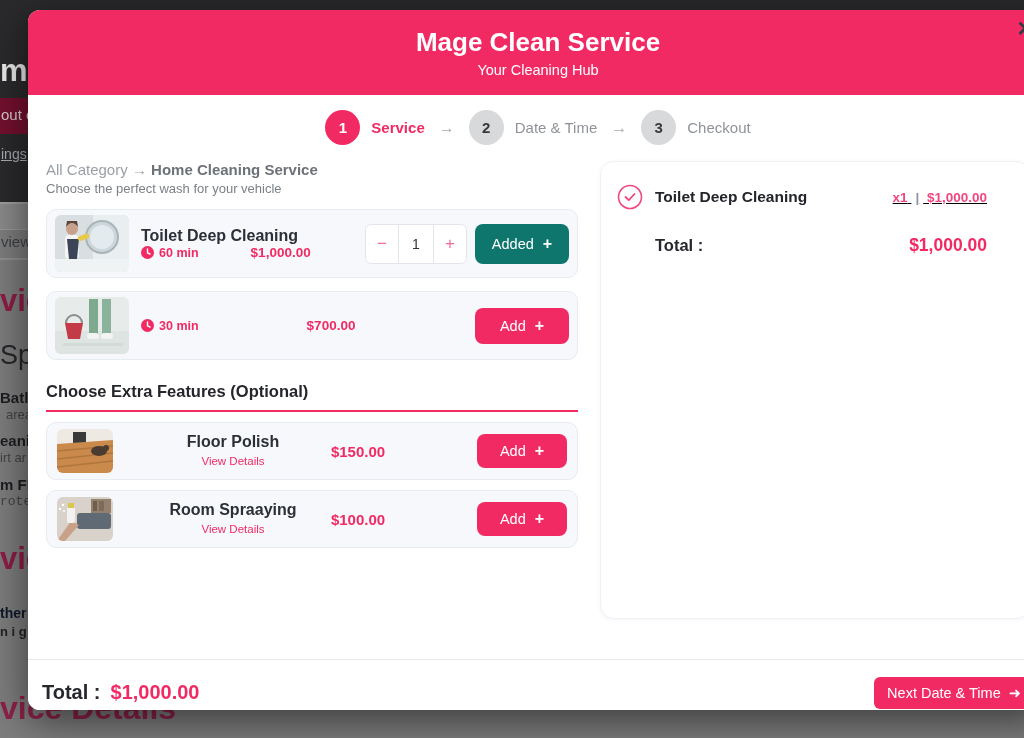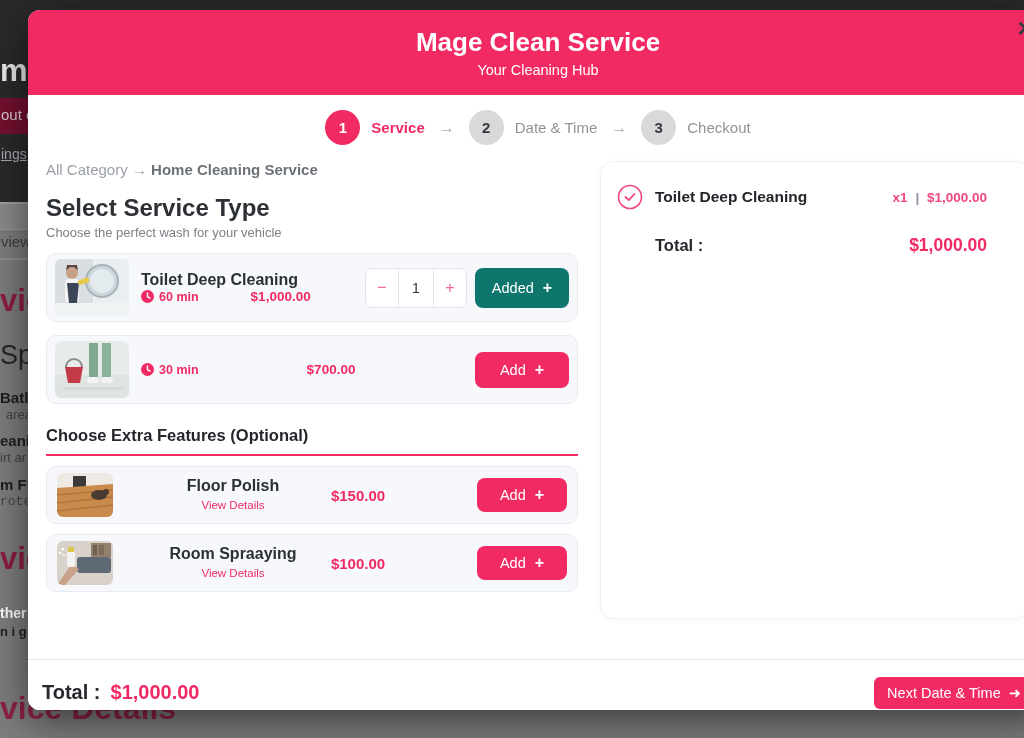--- a/index.html
+++ b/index.html
@@ -14,21 +14,21 @@
   .bg-banner span { position:absolute; left:1px; top:8px; font-size:15px; color:#d9cdd2; }
   .bg-ings { left:1px; top:146px; font-size:14px; color:#a9adb2;text-decoration:underline; }
   .bg-band { left:0; top:202px; width:1024px; height:28px; background:#8a8a8a; border-top:2px solid #9e9e9e; border-bottom:1px solid #989898; }
   .bg-view { left:1px; top:233px; font-size:15px; color:#3c3f44; }
   .bg-line2 { left:0; top:258px; width:974px; height:2px; background:#909090; }
   .bg-vic1 { left:0; top:283px; font-size:31px; font-weight:800; color:#8e1c45; }
   .bg-sp { left:0; top:340px; font-size:27px; font-weight:400; color:#26262a; }
   .bg-li-b { font-size:15px; font-weight:700; color:#1e1e22; }
   .bg-li-t { font-size:13px; color:#424448; }
   .bg-vic2 { left:0; top:541px; font-size:31px; font-weight:800; color:#8e1c45; }
-  .bg-ther { left:0; top:605px; font-size:14px; font-weight:700; color:#ffffff; }
+  .bg-ther { left:0; top:605px; font-size:14px; font-weight:700; color:#0f172a; }
   .bg-nig { left:0; top:624px; font-size:13px; font-weight:700; color:#232327; }
   .bg-vice-details { left:0; top:690px; font-size:32px; font-weight:800; color:#8e2149; z-index:2; }
   .bg-rmaroon1 { left:975px; top:203px; width:49px; height:160px; background:#6d0f31; }
   .bg-rmaroon1 span { position:absolute; left:8px; top:32px; font-size:29px; font-weight:800; color:#d8d3d6; }
   .bg-rchevron { left:993px; top:376px; font-size:19px; font-weight:700; color:#8e1c45; }
   .bg-rmaroon2 { left:975px; top:412px; width:49px; height:34px; background:#6d0f31; }
 
   
   .modal { position:absolute; z-index:10; left:28px; top:10px; width:1020px; height:700px;
            background:#ffffff; border-radius:12px; overflow:hidden;
@@ -89,21 +89,21 @@
   .x-info { width:140px; margin-left:50px; text-align:center; }
   .x-name { font-size:16px; font-weight:700; color:#2c2f36; }
   .x-link { display:inline-block; margin-top:2px; font-size:11.5px; color:#f22a64; cursor:pointer; }
   .x-price { width:110px; text-align:center; font-size:15px; font-weight:700; color:#f22a64; }
 
   
   .summary { flex:1; height:458px; background:#fff; border:1px solid #eef1f5; border-radius:14px;
              box-shadow:0 1px 5px rgba(40,60,90,0.05); padding:22px 42px 0 16px; }
   .sum-item { display:flex; align-items:center; }
   .sum-name { margin-left:12px; font-size:15.5px; font-weight:700; color:#23252b; }
-  .sum-right { margin-left:auto; font-size:13.5px; font-weight:600; }
+  .sum-right { margin-left:auto; font-size:13.5px; font-weight:600;text-decoration:underline; }
   .sum-qty, .sum-price { color:#f0477e; }
   .sum-sep { color:#8b93a7; margin:0 4px; }
   .sum-total-row { display:flex; align-items:center; margin-top:25px; }
   .sum-total-label { margin-left:38px; font-size:16.5px; font-weight:700; color:#26282e; }
   .sum-total-value { margin-left:auto; font-size:17.5px; font-weight:700; color:#f22a64; }
 
   
   .modal-footer { height:66px; border-top:1px solid #e8e8e8; display:flex; align-items:center; padding:0 14px; background:#fff; }
   .f-total-label { font-size:20px; font-weight:700; color:#26282e; }
   .f-total-value { margin-left:10px; font-size:20px; font-weight:700; color:#f22a64; }
@@ -169,21 +169,20 @@
 
     <div class="content-row">
       <div class="left-col">
 
         <div class="breadcrumb">
           <span class="crumb-parent">All Category</span>
           <span>→</span>
           <span class="crumb-current">Home Cleaning Service</span>
         </div>
 
-        <div class="section-title">Select Service Type</div>
         <div class="section-sub">Choose the perfect wash for your vehicle</div>
 
         <div class="card">
           <svg class="thumb" width="74" height="57" viewBox="0 0 74 57">
             <rect width="74" height="57" fill="#d9dee1"></rect>
             <rect x="38" y="0" width="36" height="57" fill="#e9eef0"></rect>
             <circle cx="47" cy="22" r="16" fill="#cdd6da" stroke="#a9b4ba" stroke-width="2"></circle>
             <circle cx="47" cy="22" r="12" fill="#e4ebee"></circle>
             <rect x="0" y="44" width="74" height="13" fill="#f0f3f4"></rect>
             <circle cx="17" cy="14" r="6" fill="#c9a18b"></circle>

